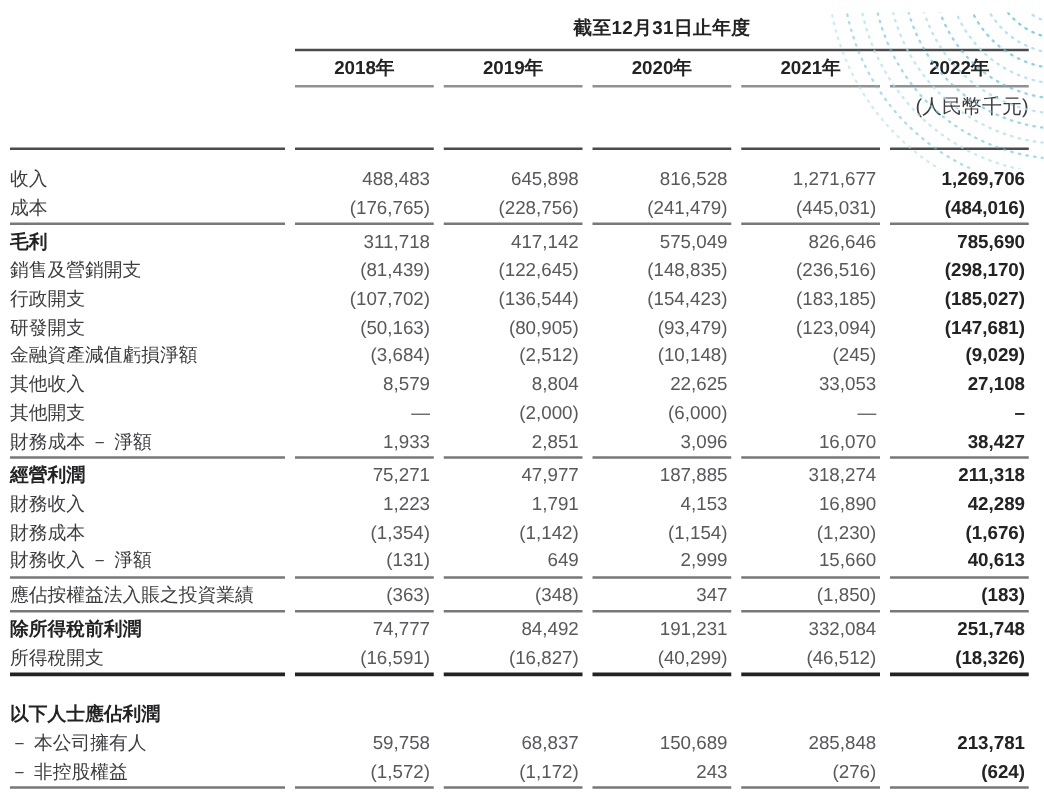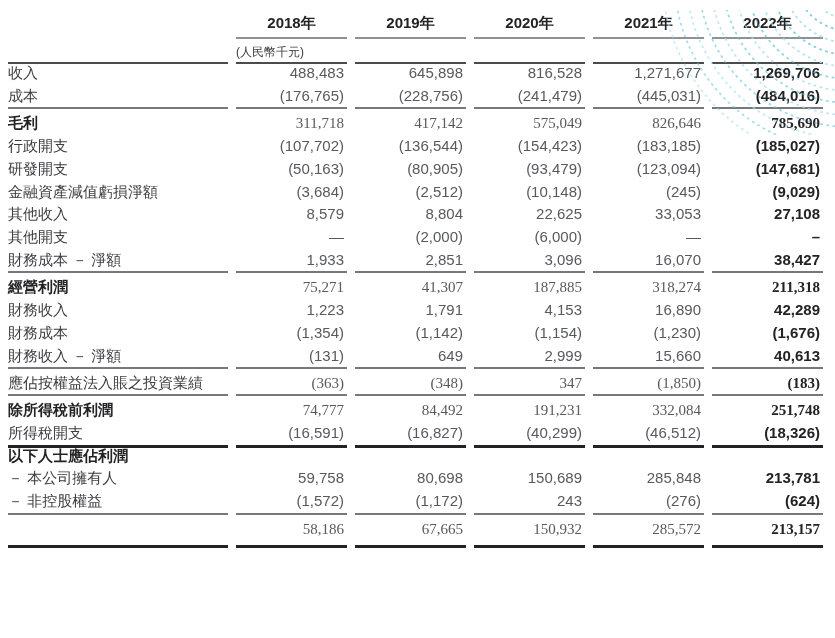--- a/index.html
+++ b/index.html
@@ -37,37 +37,37 @@
     border-bottom:2px solid var(--rule-dark);
     letter-spacing:.3px;white-space:nowrap;
   }
   th.year{
     font-size:15px;font-weight:bold;color:var(--text-dark);
     text-align:center;padding:4px 0 4px 0;
     border-bottom:2px solid var(--rule-light);
     white-space:nowrap;
   }
   td.unit{
-    font-size:12px;color:var(--label-gray);
-    text-align:left;padding:5px 0 1px 0;white-space:nowrap;
+    font-size:16px;color:var(--label-gray);
+    text-align:right;padding:5px 0 22px 0;white-space:nowrap;
   }
 
   tbody td{
     font-size:15px;line-height:16px;padding:3.4px 0;
     color:var(--text-gray);white-space:nowrap;
   }
   tbody td.label{text-align:left;color:var(--label-gray);}
   tbody td.num{text-align:right;padding-right:3px;}
   tbody td.y2022{font-weight:bold;color:var(--text-dark);}
   tbody tr.bold td.label{font-weight:bold;color:var(--text-dark);}
 
-  tbody tr.rule-gray td{border-top:2px solid var(--rule-gray);padding-top:6px;font-family:Liberation Serif, serif;}
-  tbody tr.rule-black td{border-top:3px solid var(--rule-black);padding-top:0;}
+  tbody tr.rule-gray td{border-top:2px solid var(--rule-gray);padding-top:6px;}
+  tbody tr.rule-black td{border-top:3px solid var(--rule-black);padding-top:23px;}
   tbody tr.bottom-black td{border-bottom:3px solid var(--rule-black);padding-bottom:8px;}
-  tbody tr.top-rule td{border-top:2px solid var(--rule-dark);padding-top:1px;}
+  tbody tr.top-rule td{border-top:2px solid var(--rule-dark);padding-top:16px;}
 </style>
 </head>
 <body>
 
 <div class="page">
 
   <svg class="deco" viewBox="0 0 170 125" aria-hidden="true">
     <g fill="none" stroke-linecap="round" stroke-width="1.8" stroke-dasharray="1.2 5">
       <circle cx="185" cy="-35" r="32" stroke="#5ec3da" opacity="0.85"></circle>
       <circle cx="185" cy="-35" r="44" stroke="#aadfec" opacity="0.9"></circle>
@@ -89,20 +89,24 @@
   <table class="fin">
     <colgroup>
       <col class="c-label">
       <col class="c-num">
         <col class="c-num">
         <col class="c-num">
         <col class="c-num">
         <col class="c-num">
     </colgroup>
     <thead>
+      <tr>
+        <td></td>
+        <th class="period" colspan="5">截至12月31日止年度</th>
+      </tr>
       <tr id="years-row">
         <td></td>
 
       <th class="year">2018年</th>
           <th class="year">2019年</th>
           <th class="year">2020年</th>
           <th class="year">2021年</th>
           <th class="year">2022年</th>
         </tr>
       <tr>
@@ -130,20 +134,28 @@
         </tr>
         <tr class="bold rule-gray">
           <td class="label">毛利</td>
           <td class="num">311,718</td>
           <td class="num">417,142</td>
           <td class="num">575,049</td>
           <td class="num">826,646</td>
           <td class="num y2022">785,690</td>
         </tr>
         <tr>
+          <td class="label">銷售及營銷開支</td>
+          <td class="num">(81,439)</td>
+          <td class="num">(122,645)</td>
+          <td class="num">(148,835)</td>
+          <td class="num">(236,516)</td>
+          <td class="num y2022">(298,170)</td>
+        </tr>
+        <tr>
           <td class="label">行政開支</td>
           <td class="num">(107,702)</td>
           <td class="num">(136,544)</td>
           <td class="num">(154,423)</td>
           <td class="num">(183,185)</td>
           <td class="num y2022">(185,027)</td>
         </tr>
         <tr>
           <td class="label">研發開支</td>
           <td class="num">(50,163)</td>
@@ -180,21 +192,21 @@
           <td class="label">財務成本 － 淨額</td>
           <td class="num">1,933</td>
           <td class="num">2,851</td>
           <td class="num">3,096</td>
           <td class="num">16,070</td>
           <td class="num y2022">38,427</td>
         </tr>
         <tr class="bold rule-gray">
           <td class="label">經營利潤</td>
           <td class="num">75,271</td>
-          <td class="num">41,307</td>
+          <td class="num">47,977</td>
           <td class="num">187,885</td>
           <td class="num">318,274</td>
           <td class="num y2022">211,318</td>
         </tr>
         <tr>
           <td class="label">財務收入</td>
           <td class="num">1,223</td>
           <td class="num">1,791</td>
           <td class="num">4,153</td>
           <td class="num">16,890</td>
@@ -244,21 +256,21 @@
           <td class="label">以下人士應佔利潤</td>
           <td class="num"></td>
           <td class="num"></td>
           <td class="num"></td>
           <td class="num"></td>
           <td class="num y2022"></td>
         </tr>
         <tr>
           <td class="label">－ 本公司擁有人</td>
           <td class="num">59,758</td>
-          <td class="num">80,698</td>
+          <td class="num">68,837</td>
           <td class="num">150,689</td>
           <td class="num">285,848</td>
           <td class="num y2022">213,781</td>
         </tr>
         <tr>
           <td class="label">－ 非控股權益</td>
           <td class="num">(1,572)</td>
           <td class="num">(1,172)</td>
           <td class="num">243</td>
           <td class="num">(276)</td>

